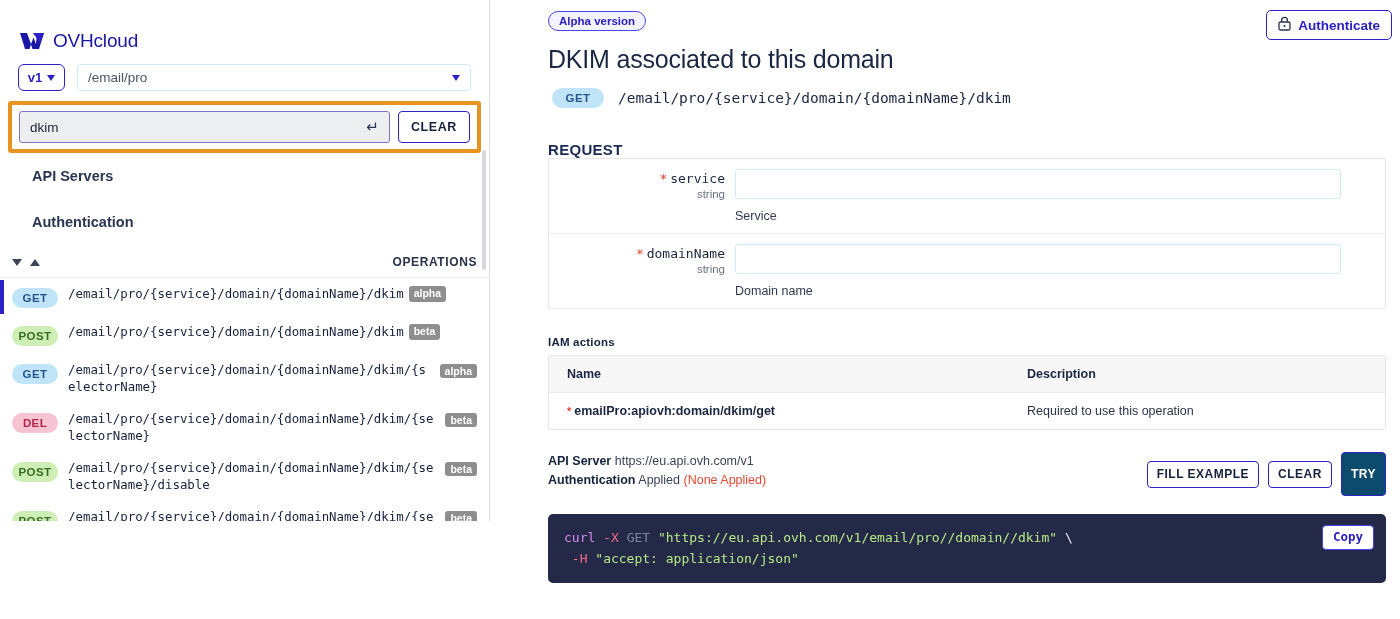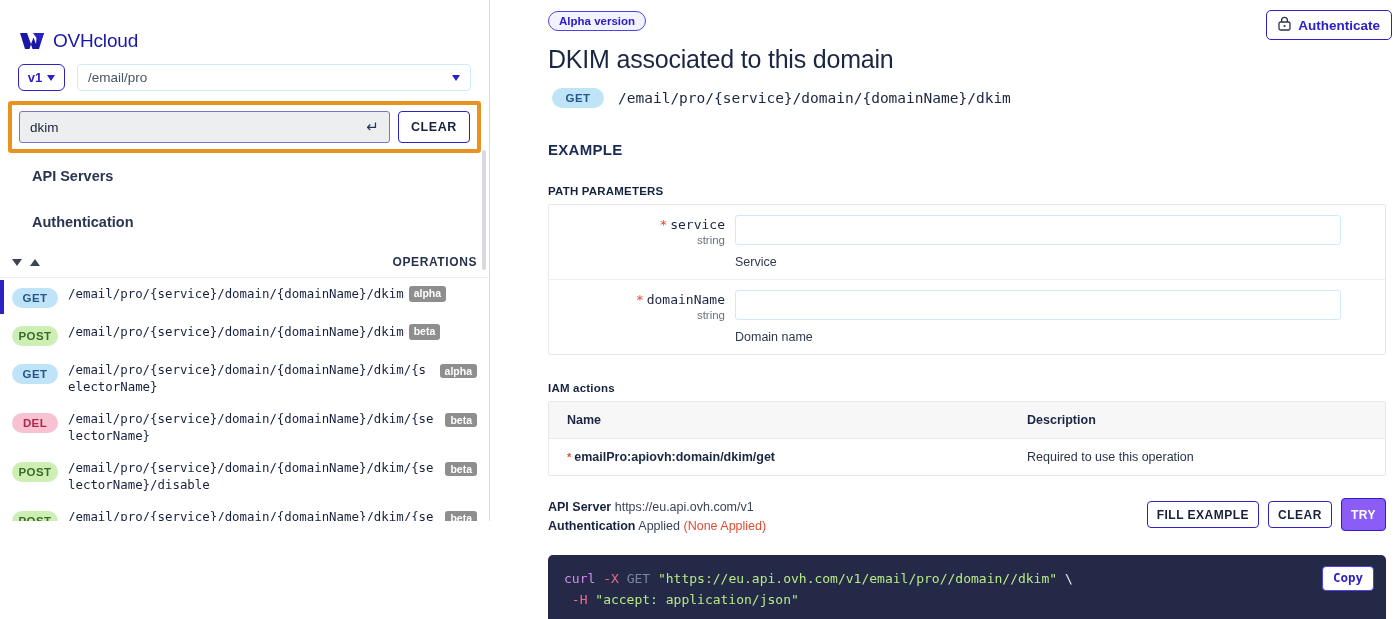--- a/index.html
+++ b/index.html
@@ -161,22 +161,22 @@
   .meta-key { font-weight: bold; color: #16233f; }
   .meta-val { color: #3a4458; }
   .meta-warn { color: #e04b32; }
   .action-btns { display: flex; gap: 9px; align-items: center; }
   .btn-outline {
     border: 1.8px solid #2c21c4; border-radius: 4px; background: #fff; color: #17213d;
     font-size: 12px; font-weight: bold; letter-spacing: .5px; height: 27px;
     display: flex; align-items: center; justify-content: center; padding: 0 9px; cursor: pointer;
   }
   .btn-solid {
-    border: 1.8px solid #2c21c4; border-radius: 4px; background: #8b5cf6; color: #fff;
-    font-size: 12px; font-weight: bold; letter-spacing: .5px; height: 33px;
+    border: 1.8px solid #2c21c4; border-radius: 4px; background: #0c4a6e; color: #fff;
+    font-size: 12px; font-weight: bold; letter-spacing: .5px; height: 44px;
     display: flex; align-items: center; justify-content: center; padding: 0 9px; cursor: pointer;
   }
 
   .code-block {
     margin-top: 18px; width: 838px; background: #232946; border-radius: 5px;
     padding: 13px 16px; position: relative;
     font-family: "DejaVu Sans Mono", monospace; font-size: 13px; line-height: 1.65; color: #e9ecf5;
   }
   .code-curl { color: #d68cf0; }
   .code-flag { color: #f06a8a; }
@@ -292,23 +292,22 @@
         <span>Authenticate</span>
       </div>
 
       <h1 class="h1">DKIM associated to this domain</h1>
 
       <div class="endpoint-row">
         <span class="endpoint-method">GET</span>
         <span class="endpoint-path">/email/pro/{service}/domain/{domainName}/dkim</span>
       </div>
 
-      <div class="section-title">EXAMPLE</div>
-
-      <div class="sub-title">PATH PARAMETERS</div>
+      <div class="section-title">REQUEST</div>
+
 
       <div class="params-box" id="params-box">
           <div class="param-row">
             <div class="param-label-col"><span class="param-name"><span class="req-star">*</span><span>service</span></span><span class="param-type">string</span></div>
             <div class="param-input-col">
               <input class="param-input" value="" style="">
               <div class="param-desc">Service</div>
             </div>
           </div>
           <div class="param-row">

